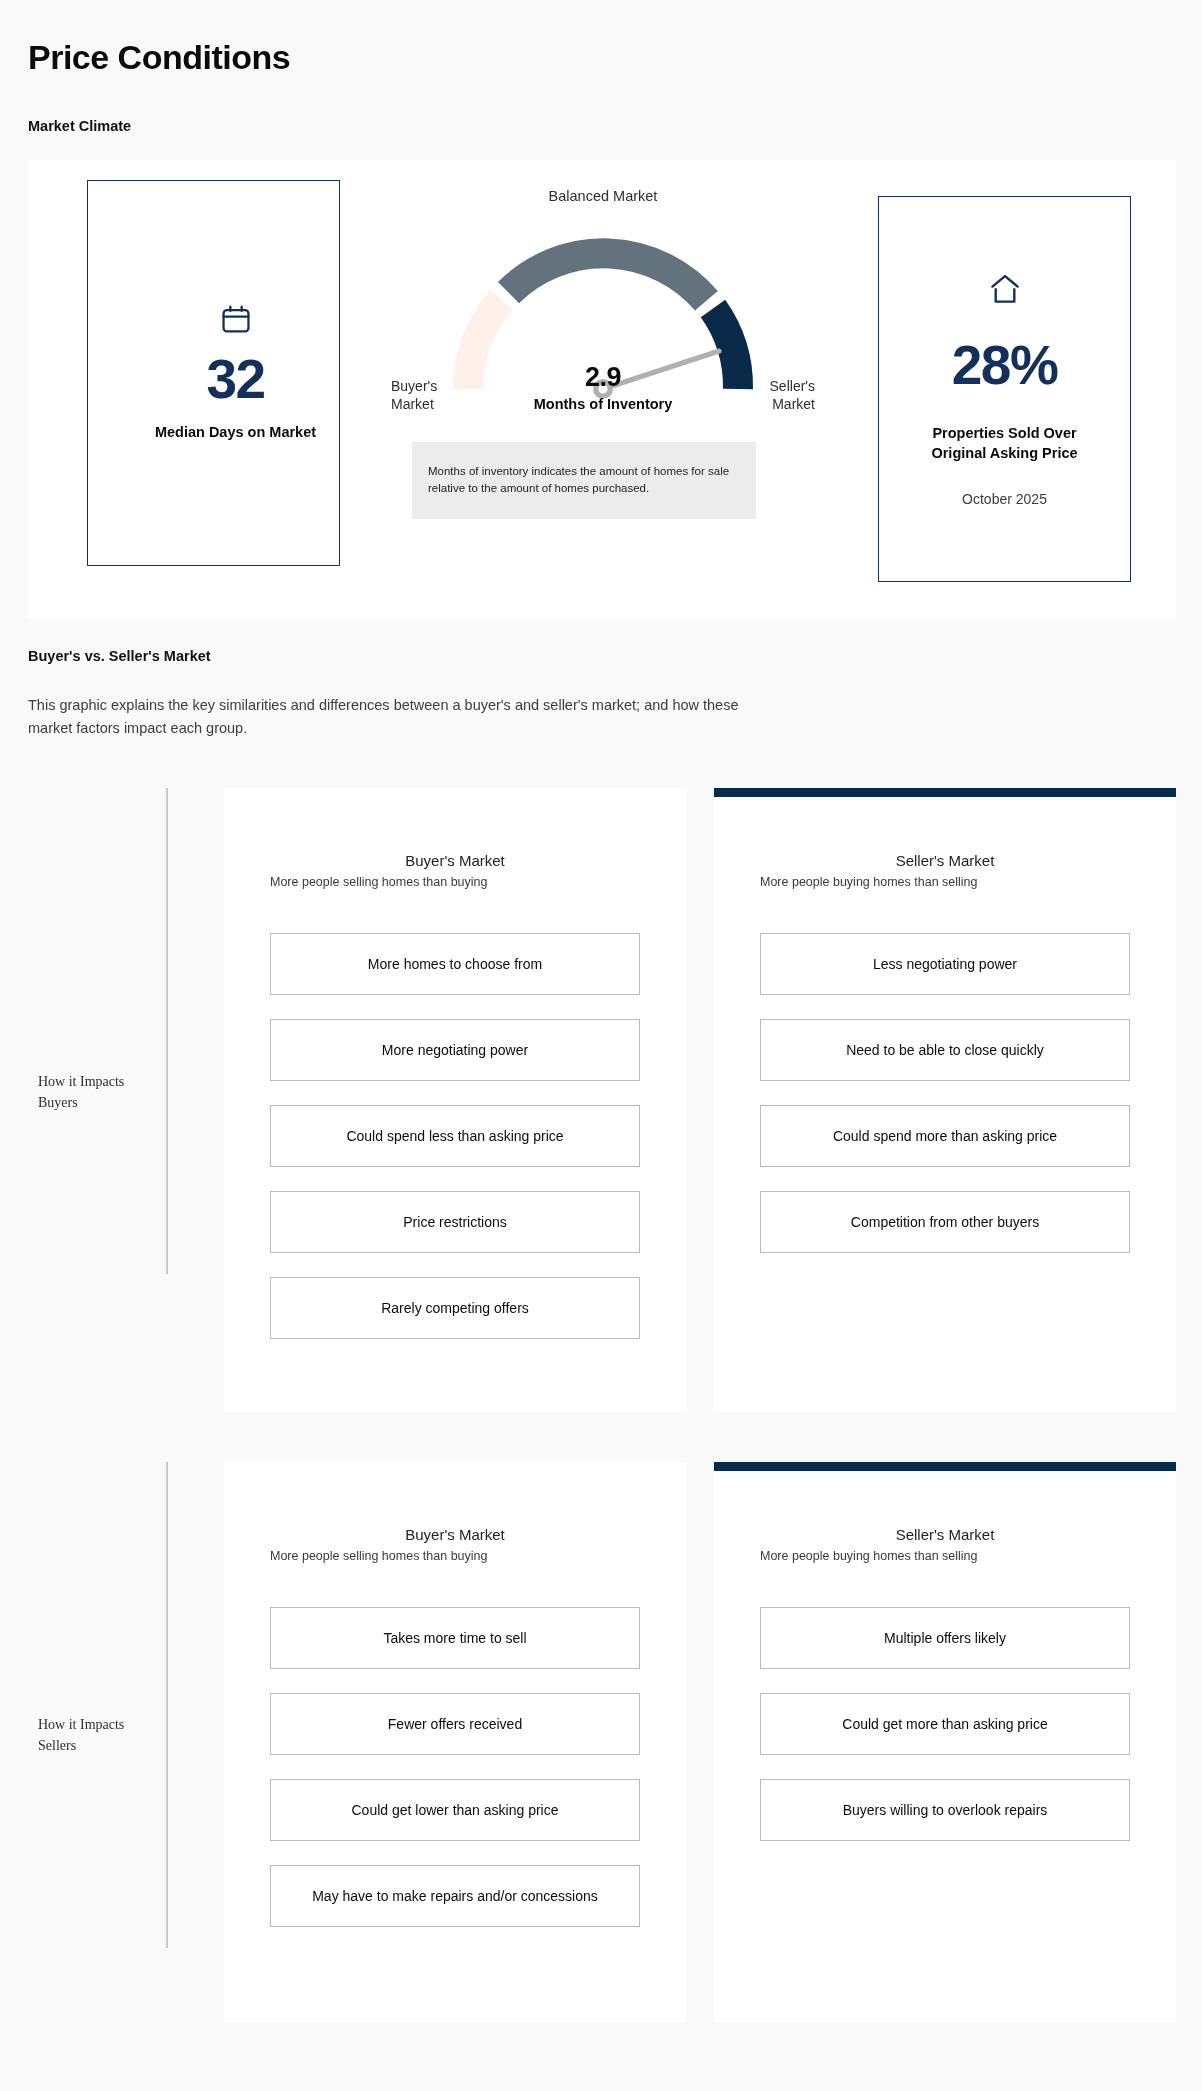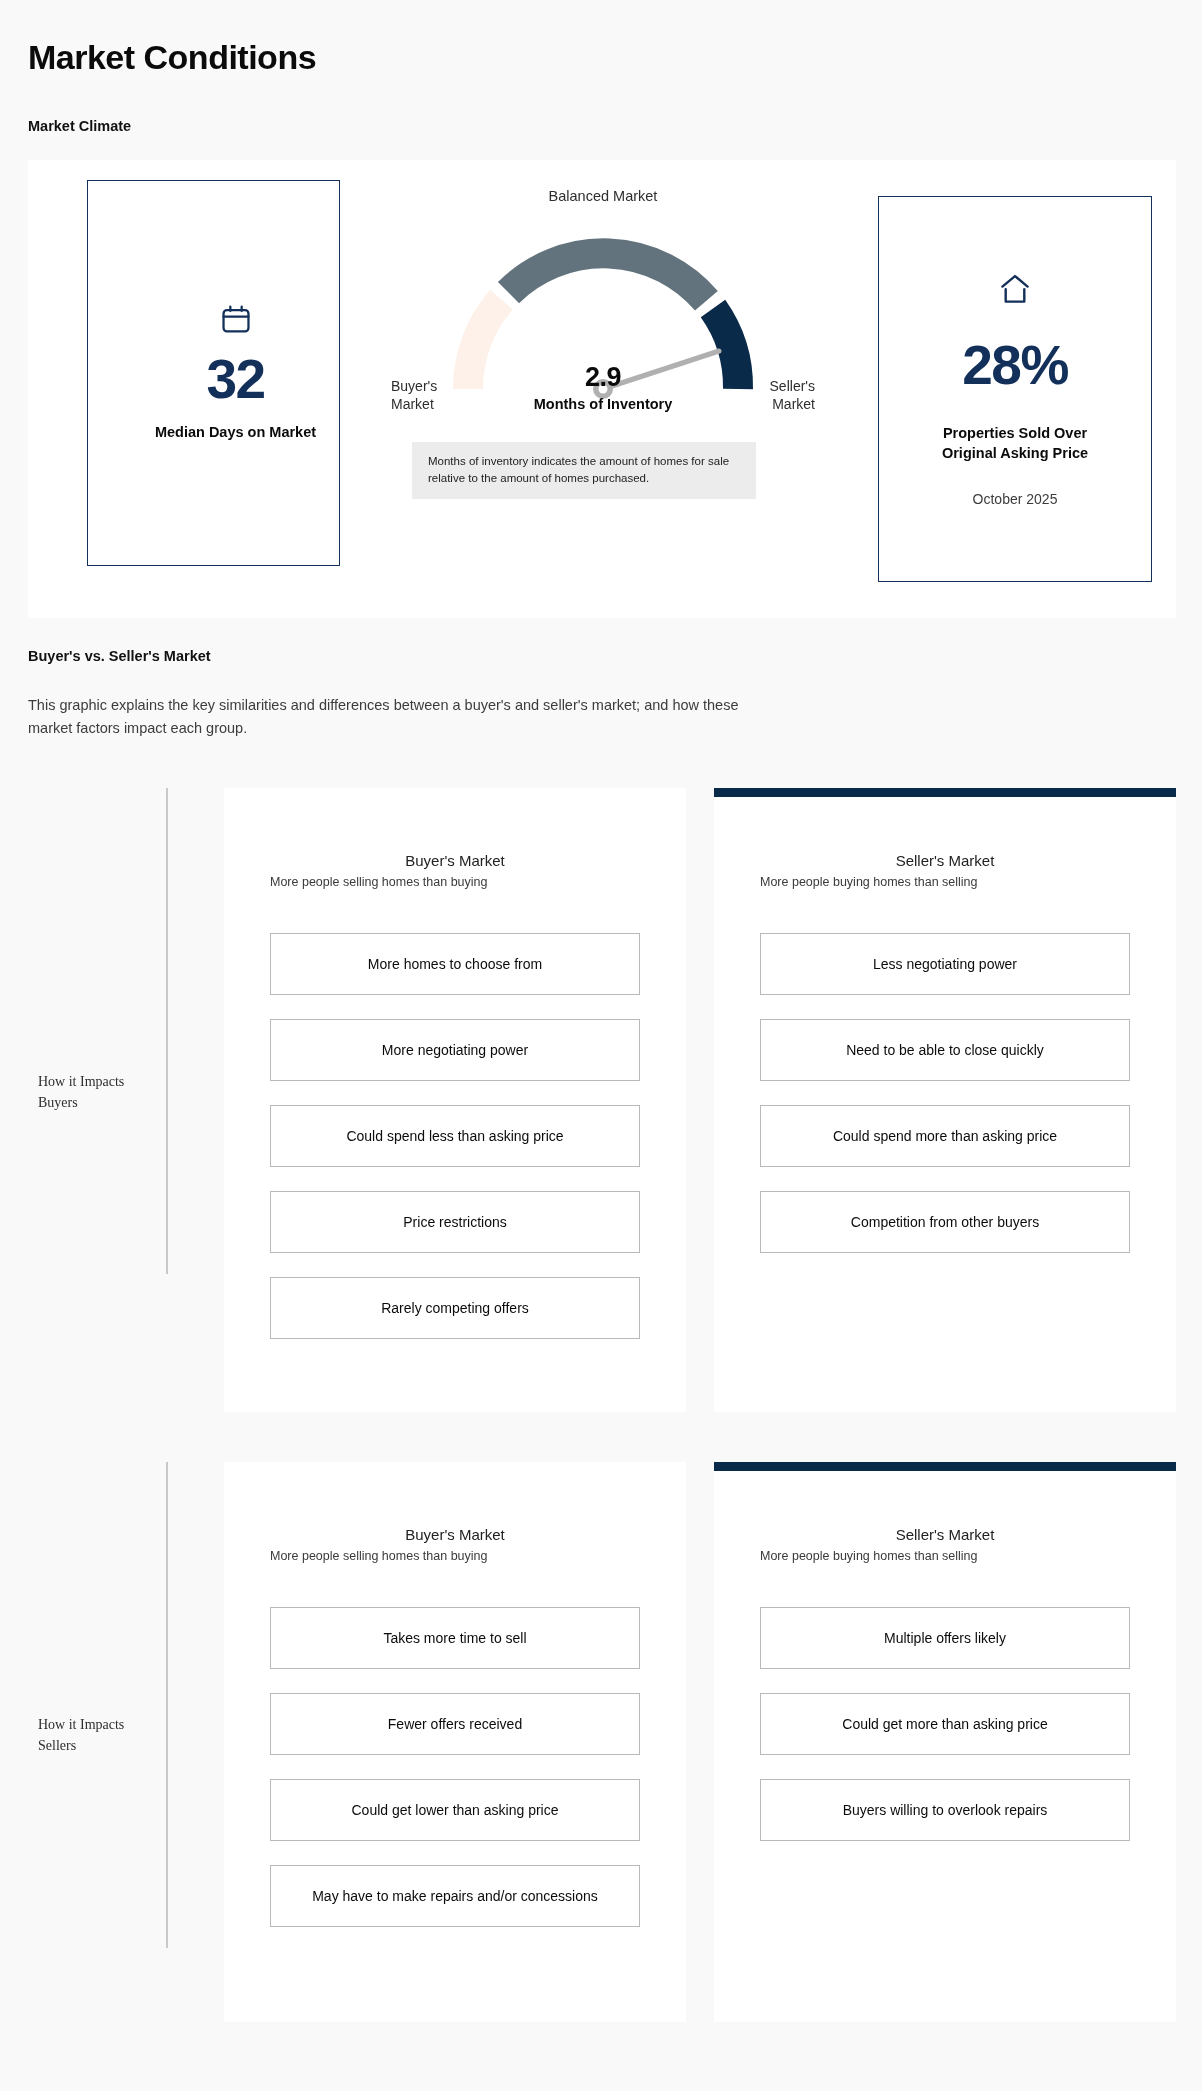--- a/index.html
+++ b/index.html
@@ -59,21 +59,21 @@
     position: absolute;
     border: 1.5px solid #13305a;
     background: #fff;
     display: flex;
     flex-direction: column;
     align-items: center;
     justify-content: center;
     text-align: center;
   }
   .stat-card.left  { left: 59px;  top: 20px; width: 253px; height: 386px; padding-left: 44px; }
-  .stat-card.right { left: 850px; top: 36px; width: 274px; height: 386px; gap: 16px; }
+  .stat-card.right { left: 850px; top: 36px; width: 253px; height: 386px; gap: 16px; }
 
   .stat-icon { color: #13305a; margin-bottom: 14px; line-height: 0; }
 
   .stat-value {
     font-size: 55px;
     font-weight: bold;
     color: #13305a;
     letter-spacing: -1.5px;
     line-height: 1.05;
   }
@@ -137,21 +137,21 @@
   }
   .gauge-side.left  { left: 3px;  text-align: left; }
   .gauge-side.right { right: 3px; text-align: right; }
 
   .gauge-tooltip {
     position: absolute;
     left: 24px;
     top: 266px;
     width: 344px;
     background: #ececec;
-    padding: 11px 16px;
+    padding: 21px 16px;
     font-size: 11.5px;
     color: #222;
     line-height: 1.52;
   }
 
   .axis-label {
     position: absolute;
     left: 38px;
     font-size: 14px;
     color: #2e2e2e;
@@ -217,21 +217,21 @@
     color: #0b0b0b;
     padding: 10px 18px;
     line-height: 1.35;
     margin-bottom: 24px;
   }
   .item:last-child { margin-bottom: 0; }
 </style>
 </head>
 <body>
 
-<div class="page-title">Market Conditions</div>
+<div class="page-title">Price Conditions</div>
 <div class="section-label climate">Market Climate</div>
 
 <div class="climate-panel">
 
   <div class="stat-card left">
     <div class="stat-icon">
       <svg width="34" height="34" viewBox="0 0 24 24" fill="none" stroke="#13305a" stroke-width="1.6" stroke-linecap="round">
         <rect x="3.2" y="5" width="17.6" height="15" rx="2.4"></rect>
         <line x1="3.2" y1="9.6" x2="20.8" y2="9.6"></line>
         <line x1="8" y1="2.6" x2="8" y2="5.6"></line>

